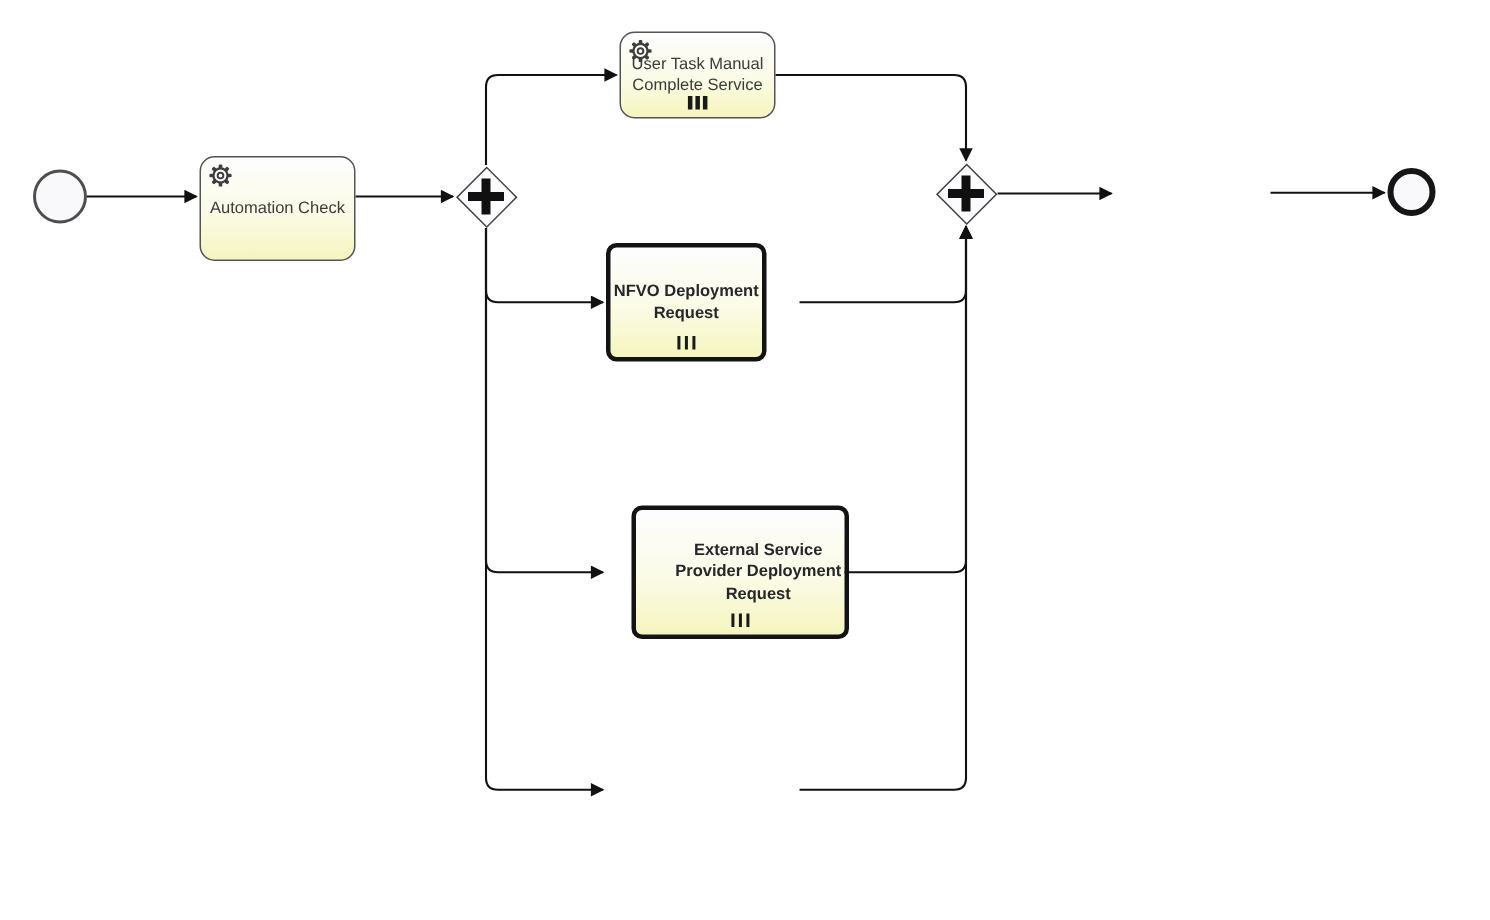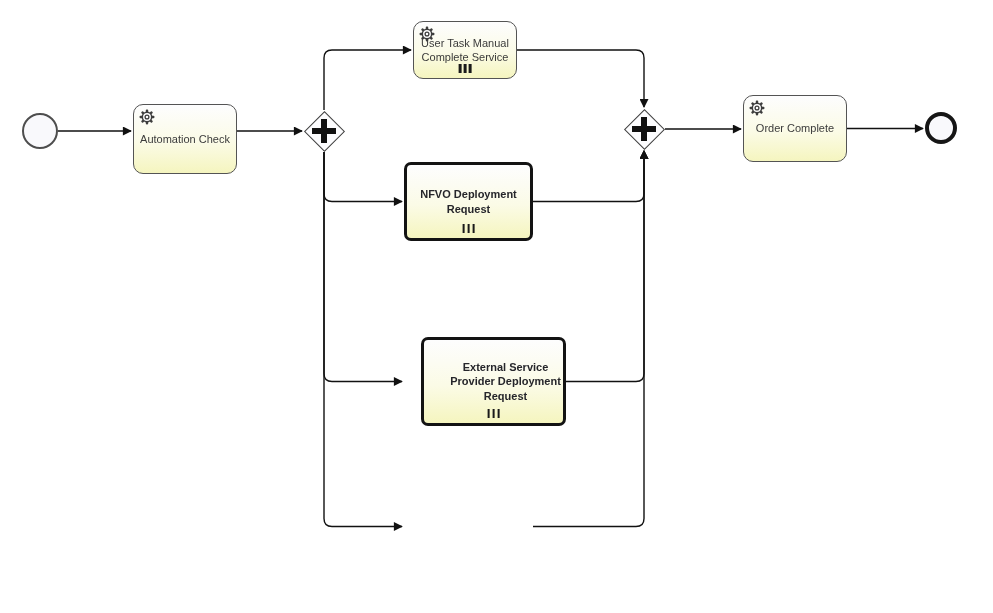--- a/index.html
+++ b/index.html
@@ -64,21 +64,21 @@
     position:absolute; left:50%; top:50%;
     transform: translate(-50%,-50%);
     background:#101010;
   }
   .gateway .plus-h { width:24px; height:6px; }
   .gateway .plus-v { width:6px;  height:24px; }
 
   
   #task-automation-check { left:133px; top:104px; width:104px; height:70px; }
   #task-user-manual      { left:413px; top:21px;  width:104px; height:58px; }
-  #task-nfvo             { left:404px; top:162px; width:129px; height:79px; }
+  #task-nfvo             { left:404px; top:162px; width:107px; height:79px; }
   #task-external         { left:421px; top:337px; width:145px; height:89px;padding-left:24px; }
   #task-local            { left:404px; top:487px; width:129px; height:79px; }
   #task-order-complete   { left:743px; top:95px;  width:104px; height:67px; }
 </style>
 </head>
 <body>
 
 <div class="canvas">
 
   <svg class="flows" viewBox="0 0 993 613" xmlns="http://www.w3.org/2000/svg">
@@ -170,33 +170,16 @@
       </span>
   </div>
 
 
   <div class="gateway join">
     <div class="diamond"></div>
     <div class="plus-h"></div>
     <div class="plus-v"></div>
   </div>
 
-  <div class="task" id="task-order-complete">
-    <svg class="gear" viewBox="0 0 16 16">
-      <g fill="#3d3d3d">
-        <rect x="6.8" y="0.6" width="2.4" height="2.9" rx="0.8"></rect>
-        <rect x="6.8" y="0.6" width="2.4" height="2.9" rx="0.8" transform="rotate(45 8 8)"></rect>
-        <rect x="6.8" y="0.6" width="2.4" height="2.9" rx="0.8" transform="rotate(90 8 8)"></rect>
-        <rect x="6.8" y="0.6" width="2.4" height="2.9" rx="0.8" transform="rotate(135 8 8)"></rect>
-        <rect x="6.8" y="0.6" width="2.4" height="2.9" rx="0.8" transform="rotate(180 8 8)"></rect>
-        <rect x="6.8" y="0.6" width="2.4" height="2.9" rx="0.8" transform="rotate(225 8 8)"></rect>
-        <rect x="6.8" y="0.6" width="2.4" height="2.9" rx="0.8" transform="rotate(270 8 8)"></rect>
-        <rect x="6.8" y="0.6" width="2.4" height="2.9" rx="0.8" transform="rotate(315 8 8)"></rect>
-      </g>
-      <circle cx="8" cy="8" r="4.7" fill="#fdfdfd" stroke="#3d3d3d" stroke-width="1.5"></circle>
-      <circle cx="8" cy="8" r="1.9" fill="none" stroke="#3d3d3d" stroke-width="1.3"></circle>
-    </svg>
-    <span class="label">Order Complete</span>
-  </div>
 
   <div class="event end"></div>
 
 </div>
 
 </body></html>

